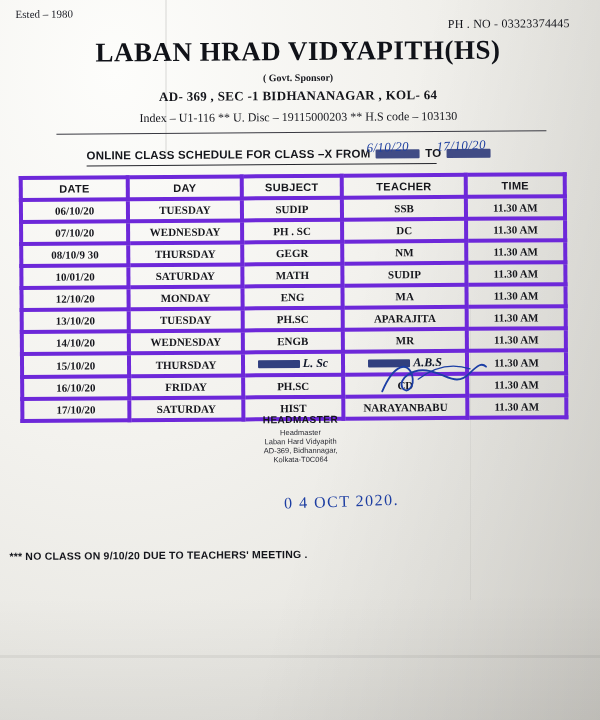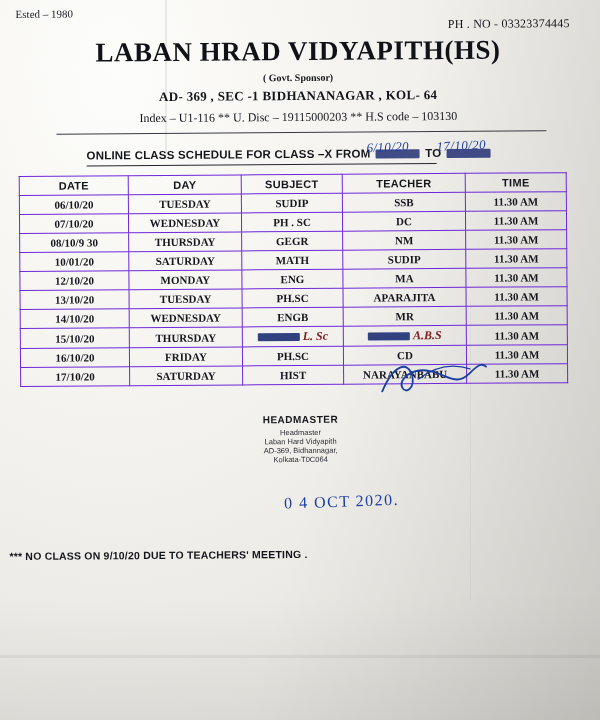--- a/index.html
+++ b/index.html
@@ -150,21 +150,21 @@
 
   table.schedule {
     position: absolute;
     left: 20px;
     top: 174px;
     width: 548px;
     border-collapse: collapse;
     font-family: "Liberation Serif", serif;
   }
   table.schedule th, table.schedule td {
-    border: 1px solid #6d28d9;
+    border: 4px solid #6d28d9;
     text-align: center;
     font-size: 11px;
     padding: 2px 0 2px 0;
     height: 14px;
     color: #16171d;
   }
   table.schedule th {
     font-weight: bold;
     font-size: 11px;
     letter-spacing: 0.3px;
@@ -179,21 +179,21 @@
 
   .cell-redact {
     display: inline-block;
     width: 42px;
     height: 8px;
     background: #31407f;
     border-radius: 1px;
     vertical-align: middle;
   }
   .cell-hand {
-    color: #7f1d1d;
+    color: #0f172a;
     font-style: italic;
     font-family: "Liberation Serif", serif;
     font-size: 12px;
     margin-left: 3px;
   }
 
   .signature {
     position: absolute;
     left: 378px;
     top: 358px;

